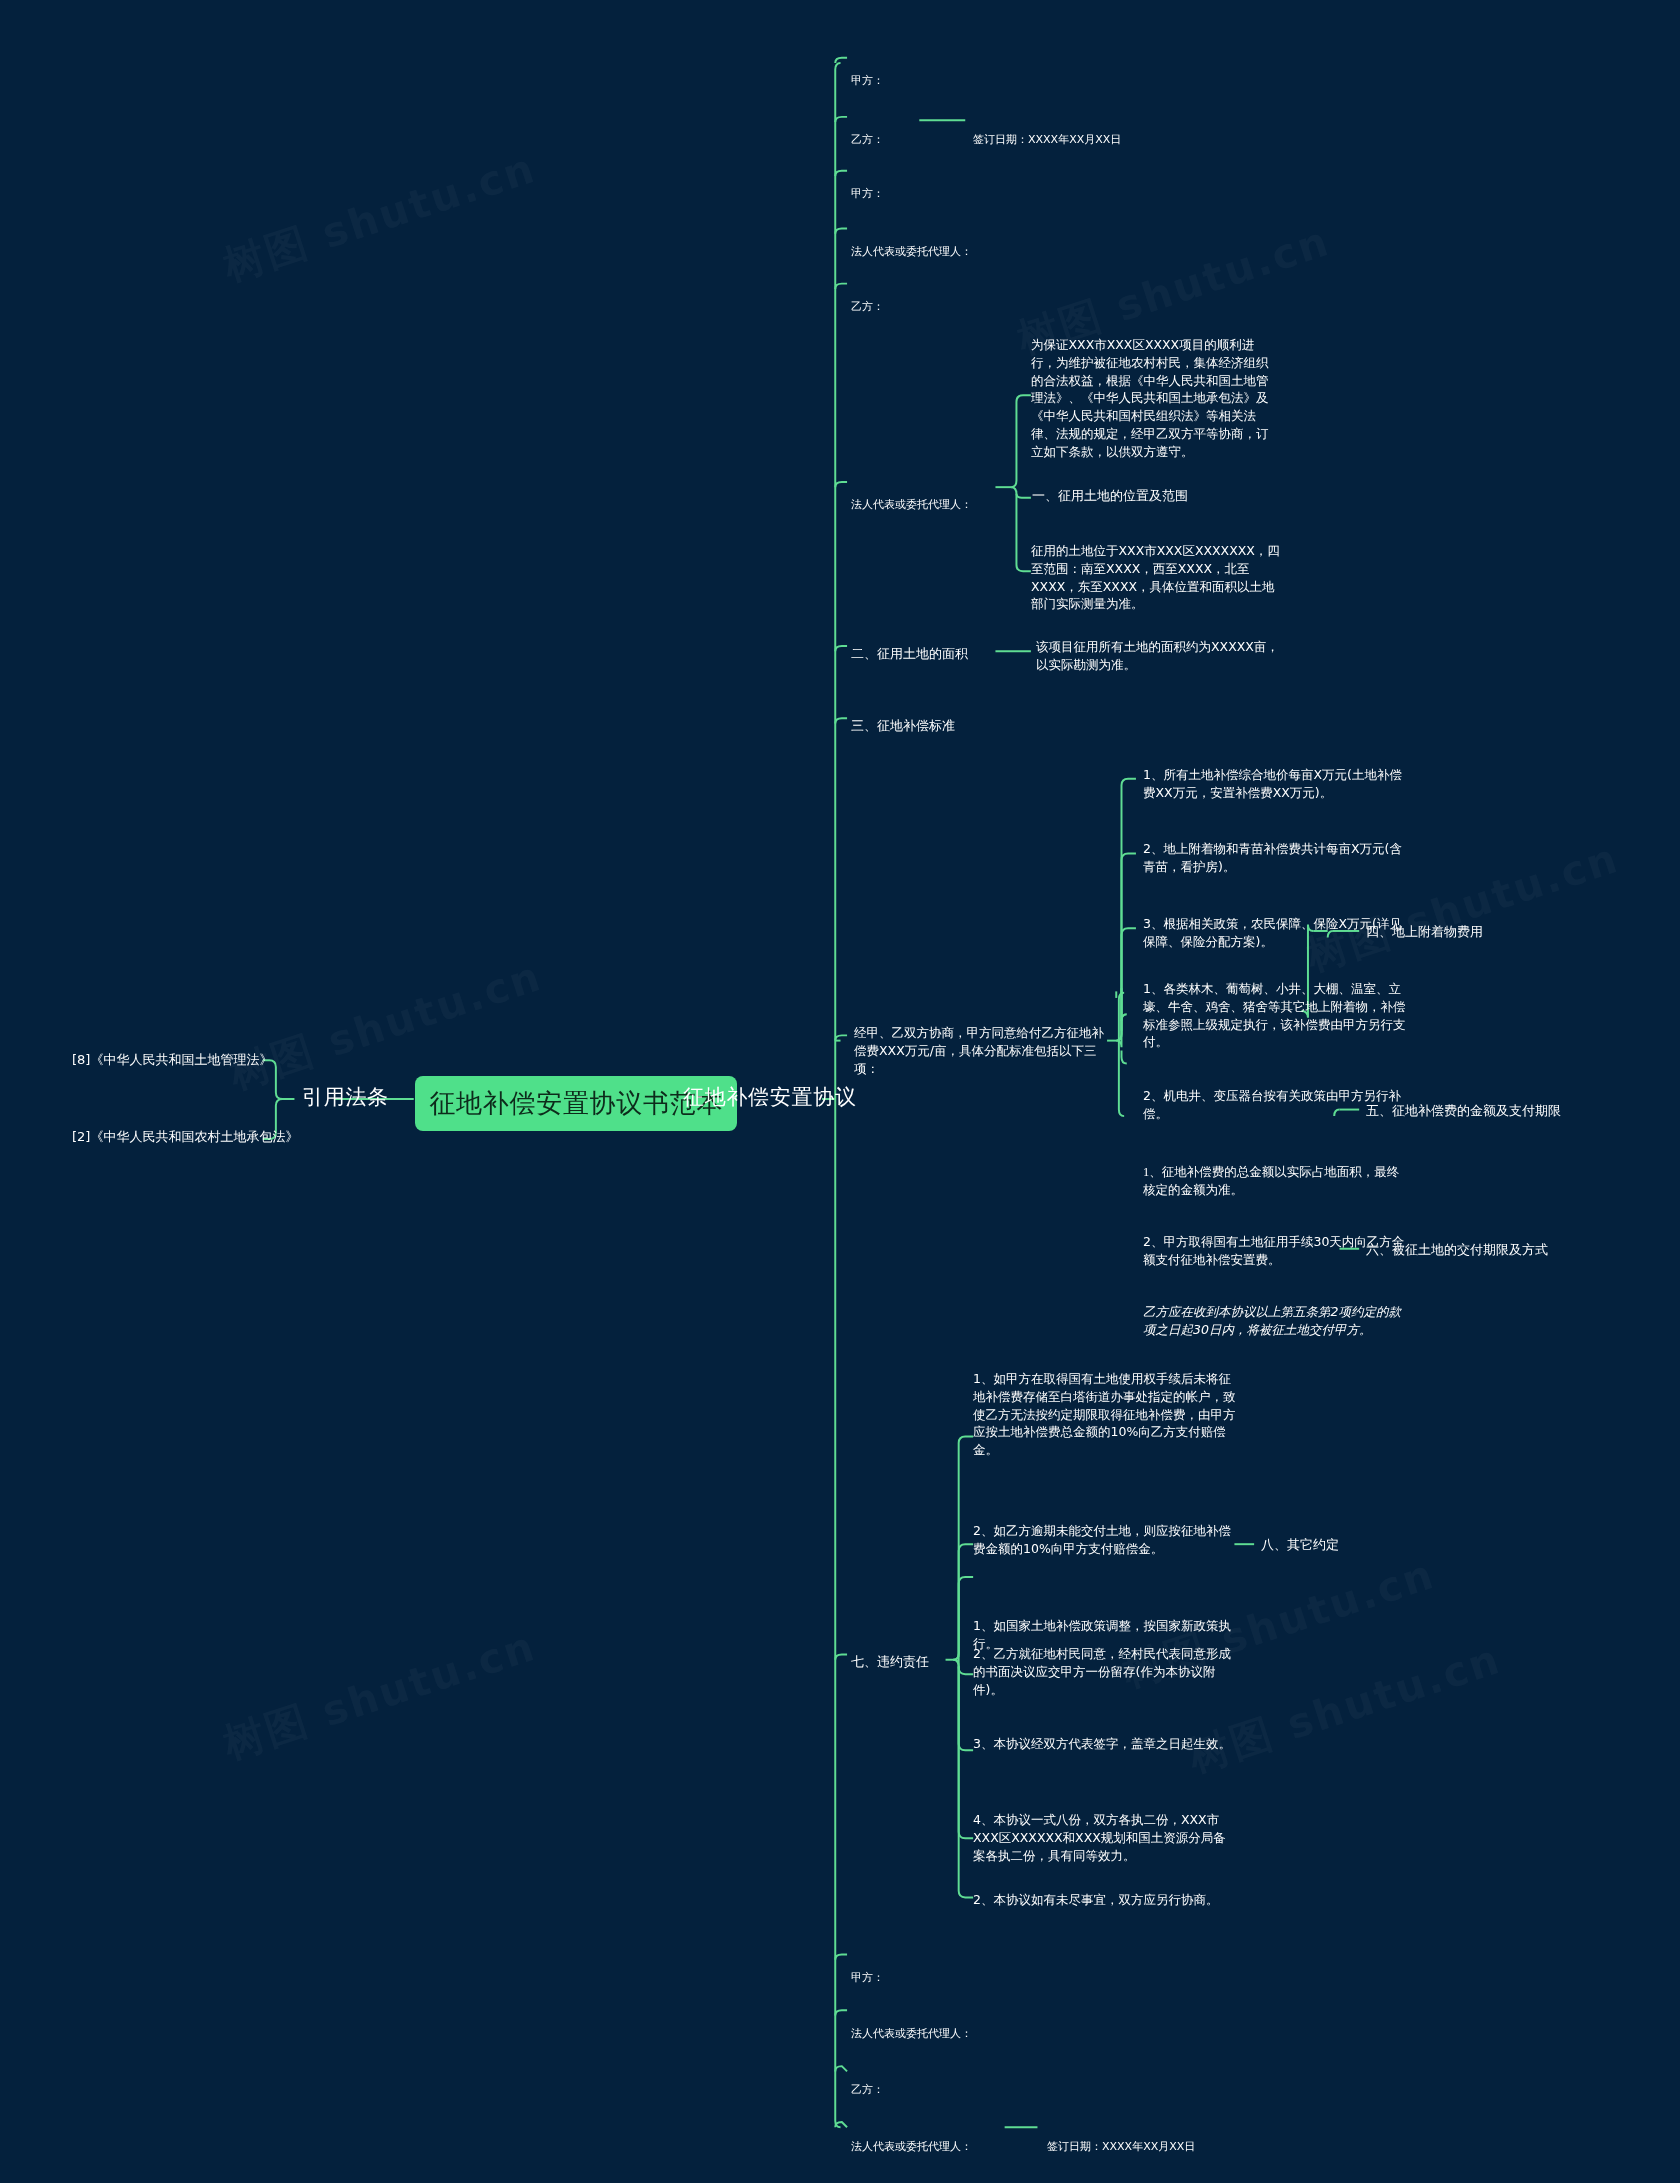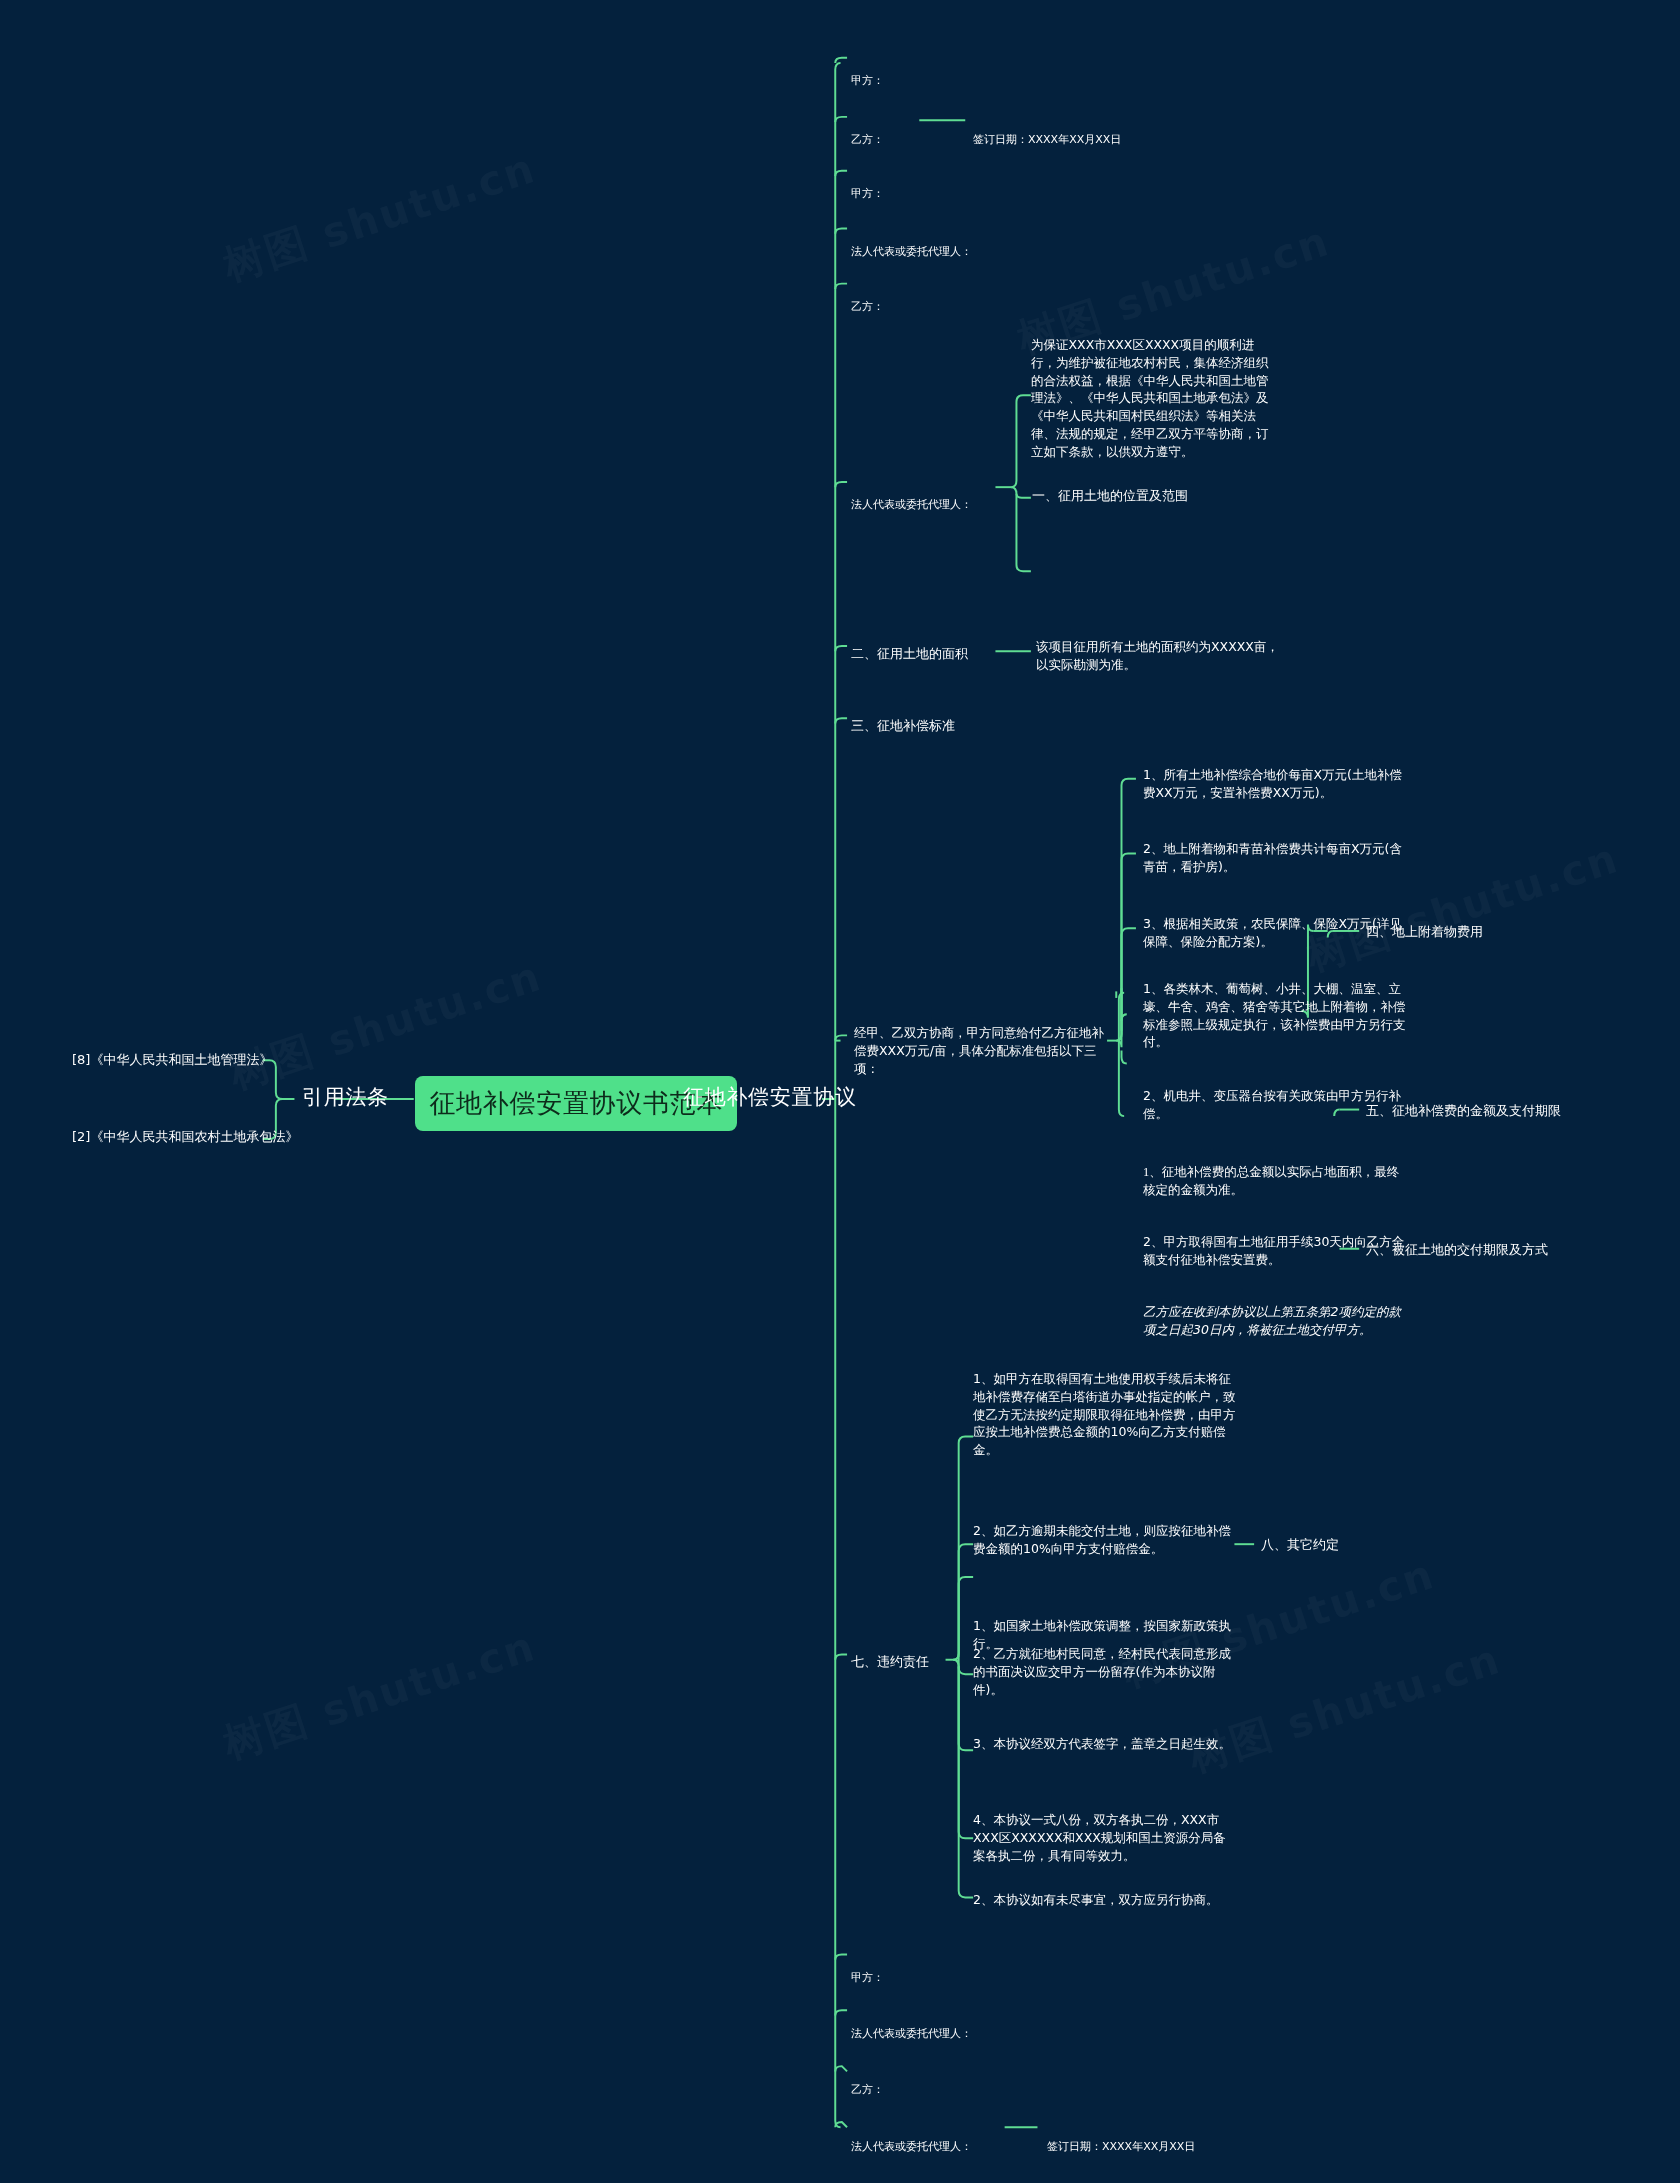--- a/index.html
+++ b/index.html
@@ -192,20 +192,21 @@
 
   <div class="node n-lv2" style="left:851px;top:221px;">法人代表或委托代理人：</div>
 
   <div class="node n-lv2" style="left:851px;top:276px;">乙方：</div>
 
   <div class="node n-lv2" style="left:851px;top:474px;">法人代表或委托代理人：</div>
 
   <div class="node n-para" style="left:1031px;top:336px;width:243px;">为保证XXX市XXX区XXXX项目的顺利进行，为维护被征地农村村民，集体经济组织的合法权益，根据《中华人民共和国土地管理法》、《中华人民共和国土地承包法》及《中华人民共和国村民组织法》等相关法律、法规的规定，经甲乙双方平等协商，订立如下条款，以供双方遵守。</div>
 
   <div class="node n-sec" style="left:1032px;top:487px;">一、征用土地的位置及范围</div>
+  <div class="node n-para" style="left:1031px;top:542px;width:250px;">征用的土地位于XXX市XXX区XXXXXXX，四至范围：南至XXXX，西至XXXX，北至XXXX，东至XXXX，具体位置和面积以土地部门实际测量为准。</div>
 
   <div class="node n-sec" style="left:851px;top:645px;">二、征用土地的面积</div>
   <div class="node n-para" style="left:1036px;top:638px;width:250px;">该项目征用所有土地的面积约为XXXXX亩，以实际勘测为准。</div>
 
   <div class="node n-sec" style="left:851px;top:717px;">三、征地补偿标准</div>
   <div class="node n-para" style="left:854px;top:1024px;width:250px;">经甲、乙双方协商，甲方同意给付乙方征地补偿费XXX万元/亩，具体分配标准包括以下三项：</div>
 
   <div class="node n-lv3" style="left:1143px;top:766px;width:263px;">1、所有土地补偿综合地价每亩X万元(土地补偿费XX万元，安置补偿费XX万元)。</div>
   <div class="node n-lv3" style="left:1143px;top:840px;width:263px;">2、地上附着物和青苗补偿费共计每亩X万元(含青苗，看护房)。</div>
   <div class="node n-lv3" style="left:1143px;top:915px;width:263px;">3、根据相关政策，农民保障、保险X万元(详见保障、保险分配方案)。</div>

